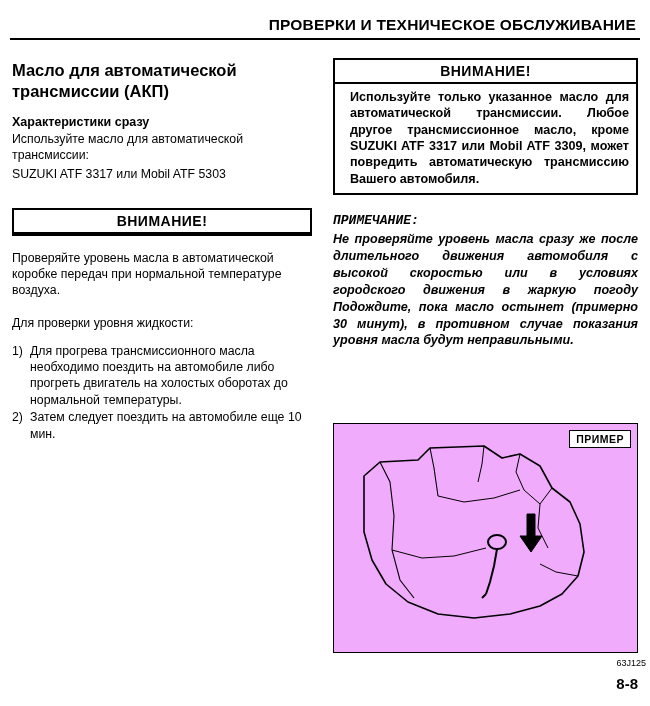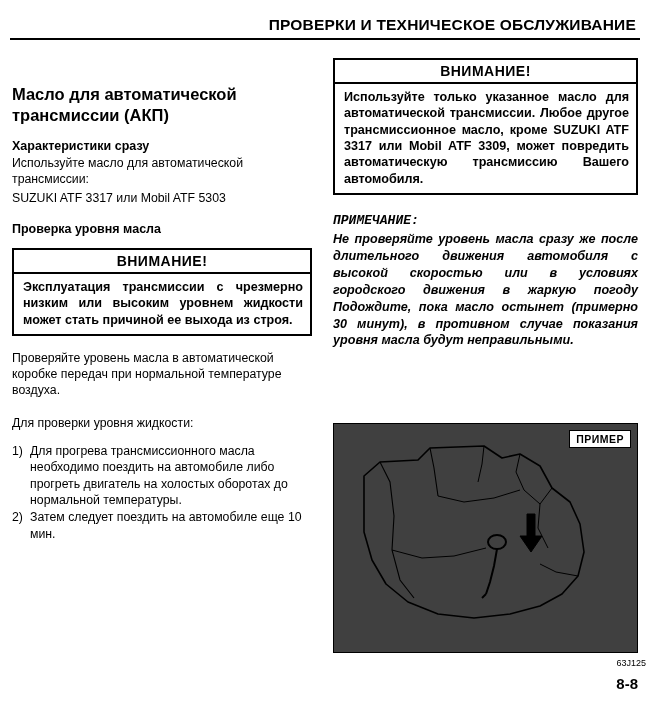--- a/index.html
+++ b/index.html
@@ -43,21 +43,20 @@
     border-bottom: 2.5px solid #000;
     width: 630px;
   }
 
   
   .col-left {
     position: absolute;
     left: 12px;
     top: 60px;
     width: 300px;
-    margin-top: 24px;
   }
   .col-right {
     position: absolute;
     left: 333px;
     top: 58px;
     width: 305px;
   }
 
   
   .title-main {
@@ -92,21 +91,21 @@
     font-size: 14px;
     font-weight: bold;
     padding: 3px 0 3px 0;
     border-bottom: 2px solid #000;
     letter-spacing: 0.5px;
   }
   .warn-body {
     font-size: 12.6px;
     font-weight: bold;
     line-height: 1.3;
-    padding: 5px 7px 6px 9px;
+    padding: 5px 7px 6px 15px;
     text-align: justify;
   }
   .warn-body div { white-space: pre-wrap; }
 
   
   .note-title {
     font-style: italic;
     font-weight: bold;
     font-size: 13px;
     margin: 0 0 3px 0;
@@ -139,21 +138,21 @@
 
   
   .figure {
     position: absolute;
     left: 333px;
     top: 423px;
     width: 305px;
     height: 230px;
     border: 1.5px solid #000;
     box-sizing: border-box;
-    background: #404040;
+    background: #f0abfc;
   }
   .figure-label {
     position: absolute;
     right: 6px;
     top: 6px;
     border: 1.2px solid #000;
     font-size: 10.5px;
     font-weight: bold;
     padding: 2px 6px 2px 6px;
     background: #fff;
@@ -192,29 +191,25 @@
   <div class="col-left">
 
     <div class="title-main">Масло для автоматической трансмиссии (АКП)</div>
 
     <div class="subhead">Характеристики сразу</div>
     <div class="para">Используйте масло для автоматической трансмиссии:</div>
     <div class="para">SUZUKI ATF 3317 или Mobil ATF 5303</div>
 
     <div class="spacer-14"></div>
 
-    <div class="subhead">Проверка уровня масла</div>
 
     <div class="spacer-10"></div>
 
     <div class="warn-box">
       <div class="warn-title">ВНИМАНИЕ!</div>
-      <div class="warn-body">
-        <div>Эксплуатация трансмиссии с чрезмерно низким или высоким уровнем жидкости может стать причиной ее выхода из строя.</div>
-      </div>
     </div>
 
     <div class="spacer-14"></div>
 
     <div class="para">Проверяйте уровень масла в автоматической коробке передач при нормальной температуре воздуха.</div>
 
     <div class="spacer-14"></div>
 
     <div class="para">Для проверки уровня жидкости:</div>
 

